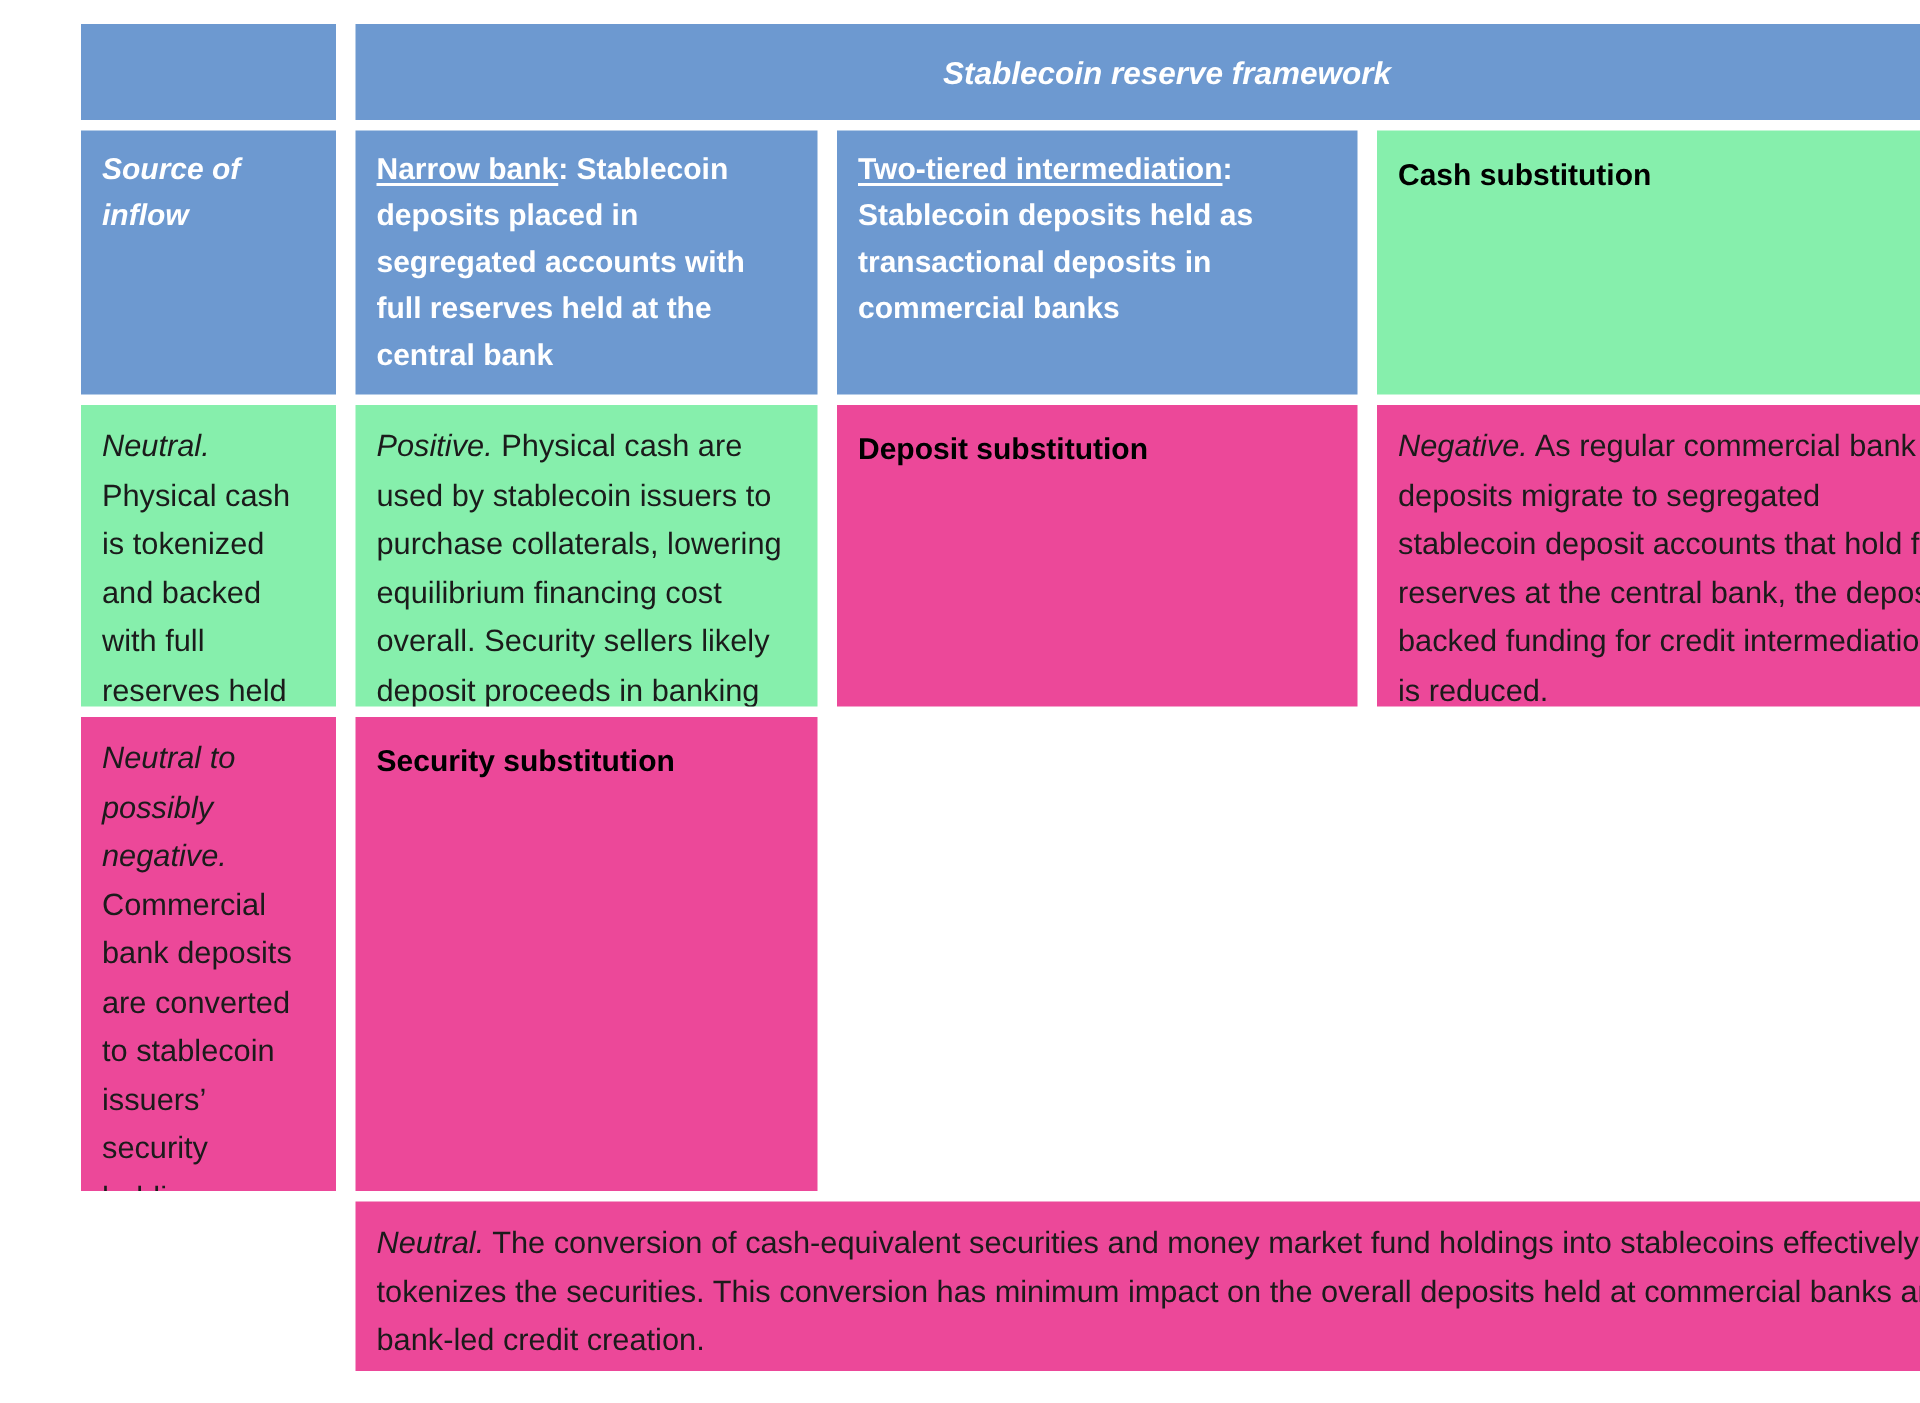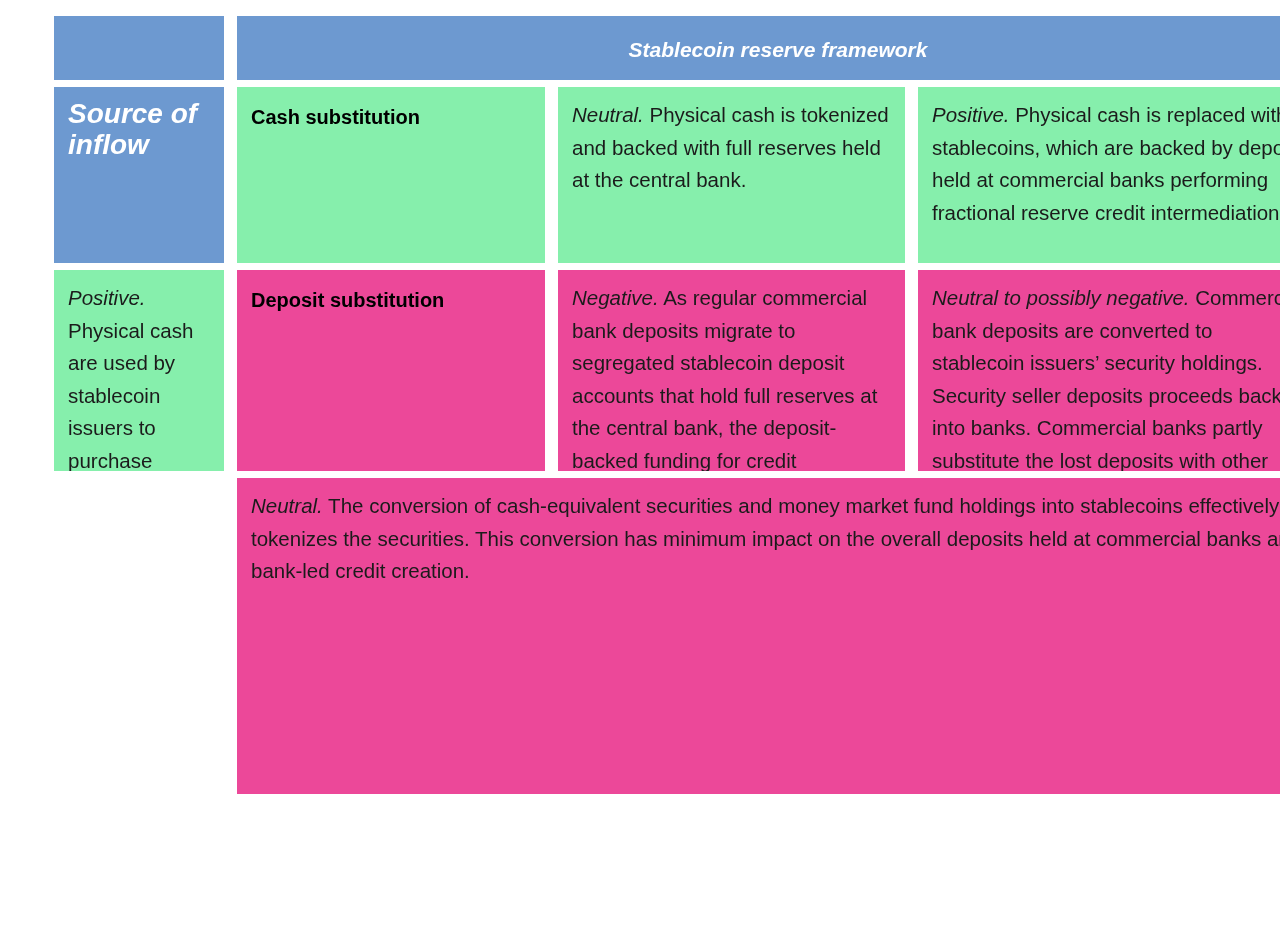--- a/index.html
+++ b/index.html
@@ -25,21 +25,21 @@
   }
   .cell {
     overflow: hidden;
     box-sizing: border-box;
   }
   
   .hdr {
     background: #6D99D0;
     color: #ffffff;
     font-weight: 700;
-    font-size: 28px;
+    font-size: 20px;
     line-height: 31px;
     padding: 11px 14px 8px 14px;
   }
   .title-cell {
     grid-column: 2 / span 3;
     display: flex;
     align-items: center;
     justify-content: center;
     font-style: italic;
     font-size: 21px;
@@ -77,37 +77,41 @@
 <div class="tbl">
 
   <div class="cell hdr"></div>
   <div class="cell hdr title-cell">
     <span>Stablecoin reserve framework</span>
   </div>
 
   <div class="cell hdr rowlabel-hdr">
     <span>Source of inflow</span>
   </div>
+  <div class="cell hdr">
+    <span class="u">Narrow bank</span><span>: Stablecoin deposits placed in segregated accounts with full reserves held at the central bank</span>
+  </div>
+  <div class="cell hdr">
+    <span class="u">Two-tiered intermediation</span><span>: Stablecoin deposits held as transactional deposits in commercial banks</span>
+  </div>
 
   <div class="cell rowlabel band-a">Cash substitution</div>
   <div class="cell body band-a">
     <span class="lead">Neutral.</span><span> Physical cash is tokenized and backed with full reserves held at the central bank.</span>
-  </div>
-  <div class="cell body band-a">
-    <span class="lead">Positive.</span><span> Physical cash is replaced with stablecoins, which are backed by deposit held at commercial banks performing fractional reserve credit intermediation.</span>
   </div>
   <div class="cell body band-a">
     <span class="lead">Positive.</span><span> Physical cash are used by stablecoin issuers to purchase collaterals, lowering equilibrium financing cost overall. Security sellers likely deposit proceeds in banking system.</span>
   </div>
 
   <div class="cell rowlabel band-b">Deposit substitution</div>
   <div class="cell body band-b">
     <span class="lead">Negative.</span><span> As regular commercial bank deposits migrate to segregated stablecoin deposit accounts that hold full reserves at the central bank, the deposit-backed funding for credit intermediation is reduced.</span>
   </div>
   <div class="cell body band-b">
     <span class="lead">Neutral to possibly negative.</span><span> Commercial bank deposits are converted to stablecoin issuers’ security holdings. Security seller deposits proceeds back into banks. Commercial banks partly substitute the lost deposits with other debt liabilities and may contract overall balance sheet.</span>
   </div>
 
+  <div class="cell rowlabel band-b">Security substitution</div>
   <div class="cell body band-b span3">
     <span class="lead">Neutral.</span><span> The conversion of cash-equivalent securities and money market fund holdings into stablecoins effectively tokenizes the securities. This conversion has minimum impact on the overall deposits held at commercial banks and bank-led credit creation.</span>
   </div>
 
 </div>
 
 </body></html>

